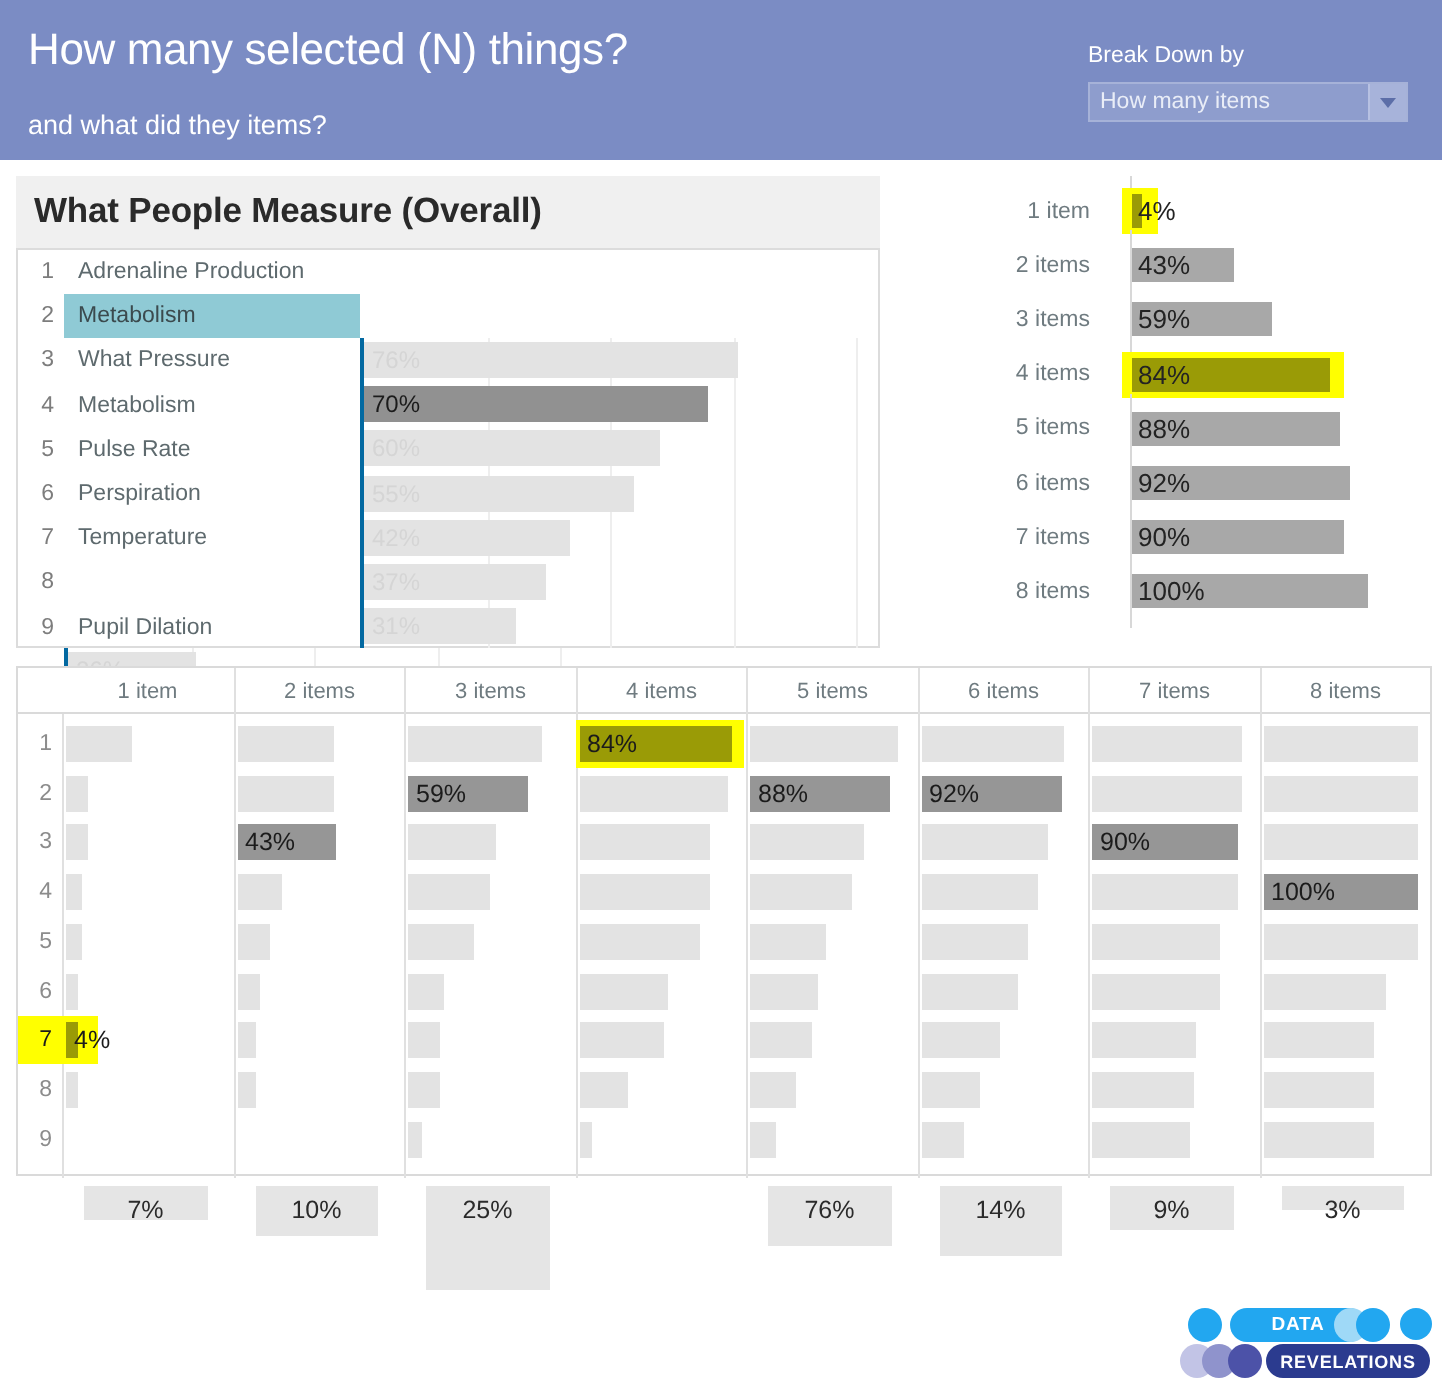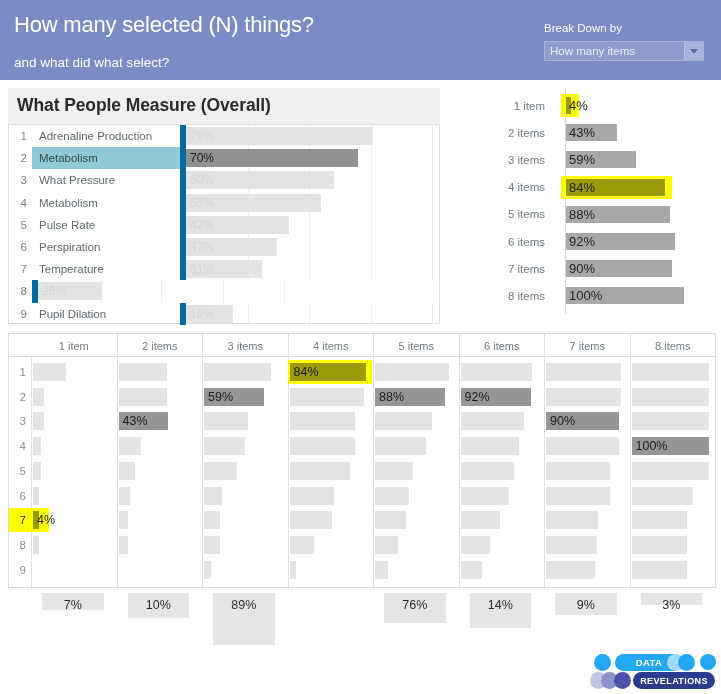--- a/index.html
+++ b/index.html
@@ -78,21 +78,22 @@
     padding-right: 5px;
   }
   .lp-name {
     width: 148px; flex: none;
     font-size: 11.5px; color: #5e6a6e;
     display: flex; align-items: center; padding-left: 7px;
   }
   .lp-row.selected .lp-name { background: #8fcad5; color: #3b4a4e; }
   .lp-barwrap {
     position: relative; flex: 1; height: 100%;
-    border-left: 6px solid #0369a1;
+    border-left: 2px solid #0369a1;
+    margin-top: 44px;
   }
   .lp-grid {
     position: absolute; top: 0; bottom: 0; width: 1px; background: #eeeeee;
   }
   .lp-bar {
     position: absolute; left: 0; top: 2px; height: 18px;
     background: #e3e3e3;
   }
   .lp-row.selected .lp-bar { background: #919191; }
   .lp-val {
@@ -202,21 +203,21 @@
     color: #ffffff; font-weight: bold; letter-spacing: 0.4px;
   }
 </style>
 </head>
 <body>
 
 <div id="app">
 
   <div class="header">
     <div class="header-title">How many selected (N) things?</div>
-    <div class="header-sub">and what did what select?</div>
+    <div class="header-sub">and what did they items?</div>
     <div class="bd-label">Break Down by</div>
     <div class="bd-select">
       <div class="bd-select-value">How many items</div>
       <div class="bd-arrow">
           <i></i>
         </div>
     </div>
   </div>
 
   <div class="left-panel">
@@ -675,21 +676,21 @@
       <div class="tot-col" style="left: 34px; width: 61.5px;">
         <div class="tot-bar" style="height: 17.36px;"></div>
         <div class="tot-val">7%</div>
       </div>
       <div class="tot-col" style="left: 119.5px; width: 61.5px;">
         <div class="tot-bar" style="height: 24.8px;"></div>
         <div class="tot-val">10%</div>
       </div>
       <div class="tot-col" style="left: 205px; width: 61.5px;">
         <div class="tot-bar" style="height: 52.08px;"></div>
-        <div class="tot-val">89%</div>
+        <div class="tot-val">25%</div>
       </div>
       <div class="tot-col" style="left: 376px; width: 61.5px;">
         <div class="tot-bar" style="height: 29.76px;"></div>
         <div class="tot-val">76%</div>
       </div>
       <div class="tot-col" style="left: 461.5px; width: 61.5px;">
         <div class="tot-bar" style="height: 34.72px;"></div>
         <div class="tot-val">14%</div>
       </div>
       <div class="tot-col" style="left: 547px; width: 61.5px;">

